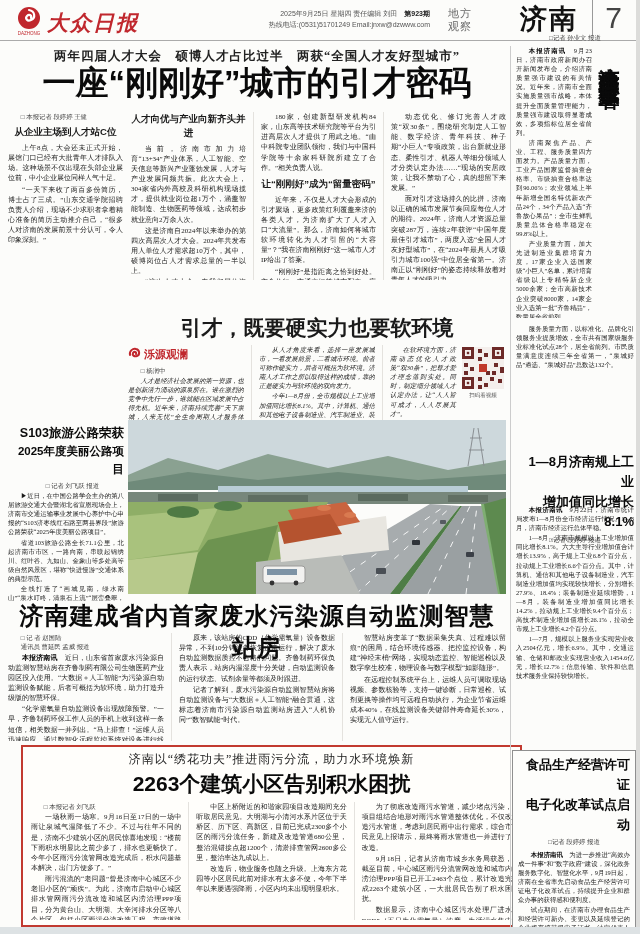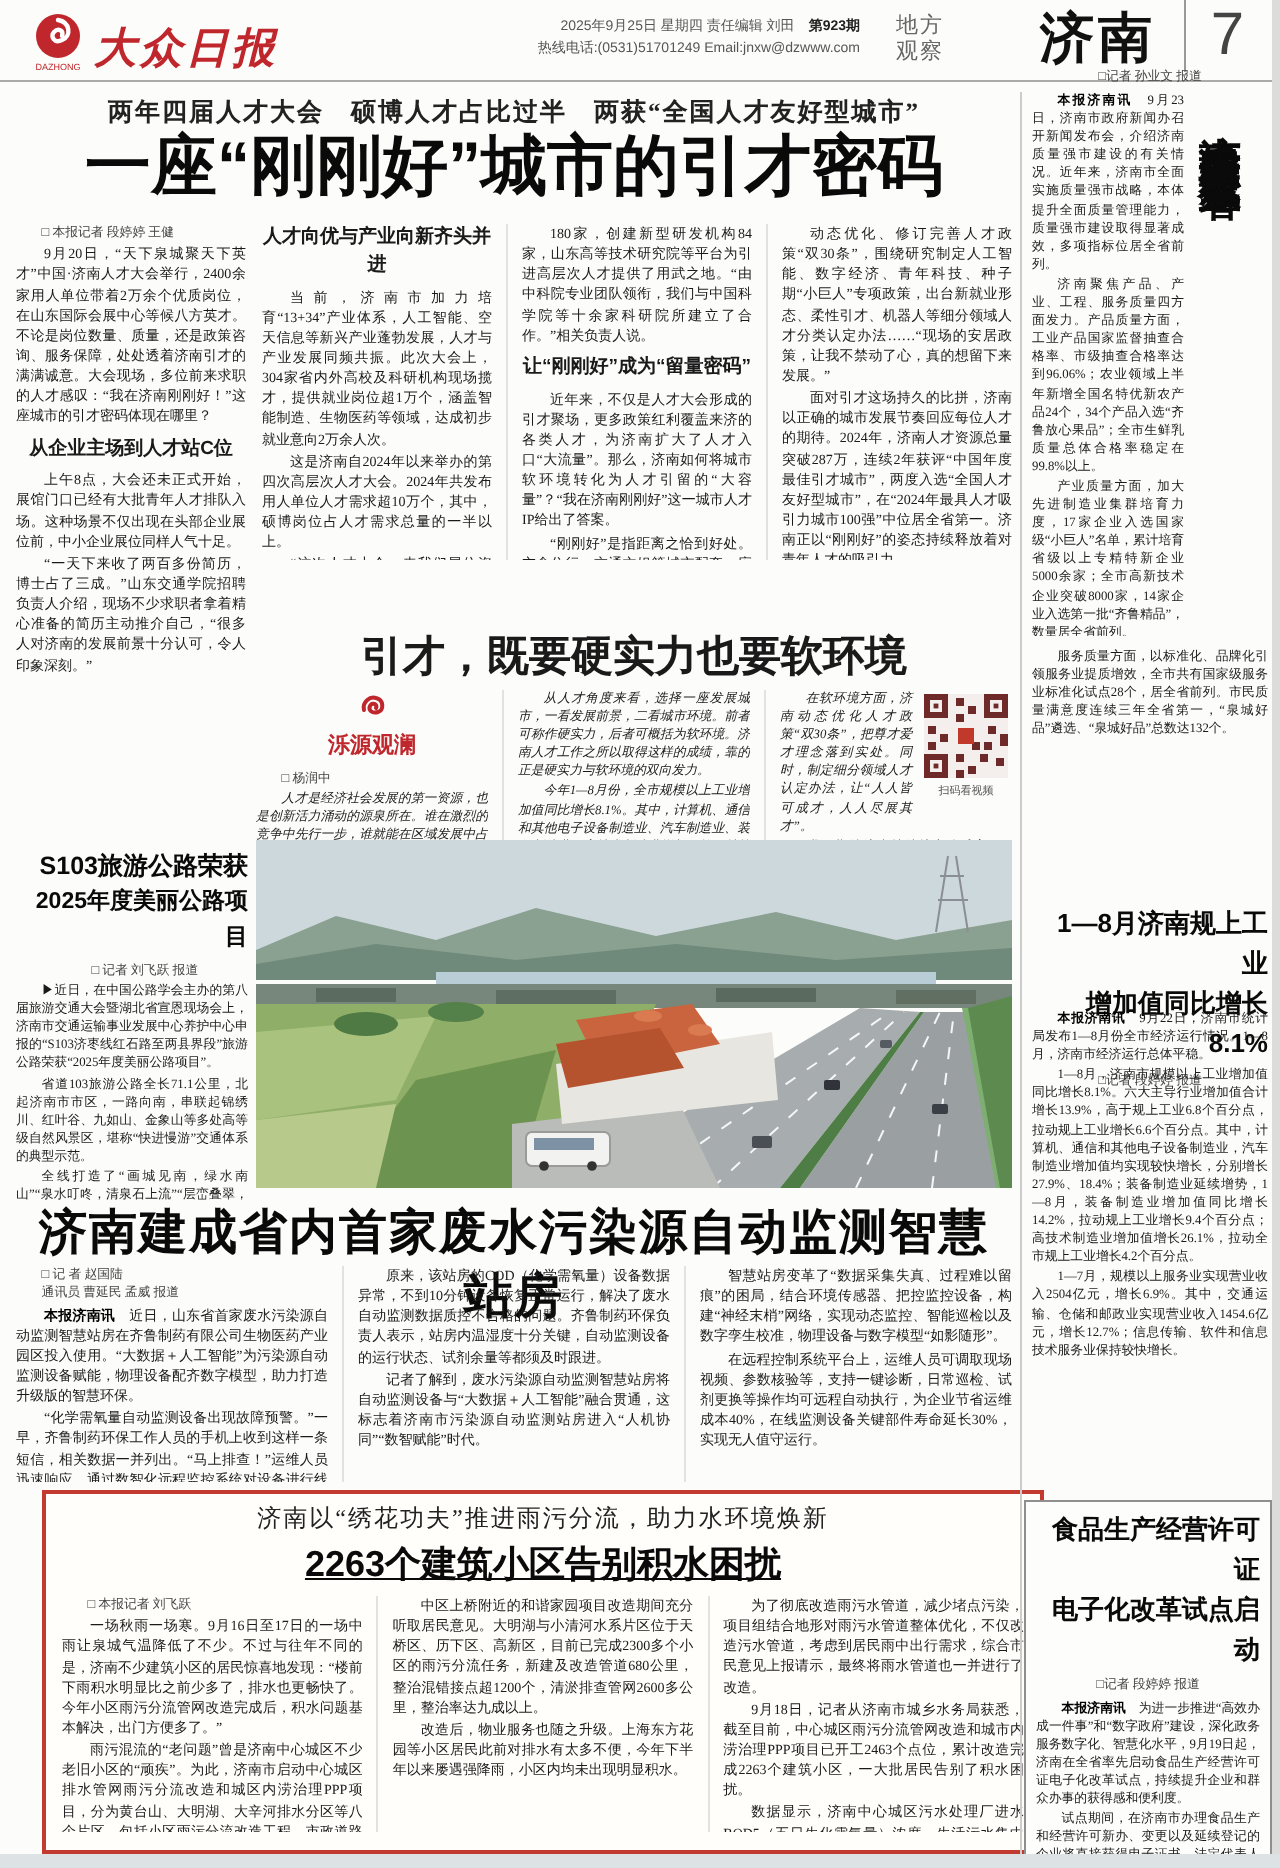--- a/index.html
+++ b/index.html
@@ -30,21 +30,21 @@
   .sub{font-size:9.5px;font-weight:bold;text-align:center;margin:4px 0;font-family:"Liberation Sans",sans-serif;text-indent:0;}
   .kicker{font-size:12.5px;text-align:center;letter-spacing:1px;color:#222;font-weight:bold;}
   .bighead{font-weight:900;text-align:center;font-family:"Liberation Sans",sans-serif;color:#0a0a0a;}
   .row{display:flex;}
   .col{flex:1;overflow:hidden;}
   .col + .col{border-left:1px solid #e4e2de;padding-left:7px;margin-left:7px;}
   .vrule{position:absolute;width:0;border-left:1px solid #ccc;}
   
   .comm-box{font-style:italic;}
   .comm-title{font-size:21px;font-weight:900;text-align:center;font-family:"Liberation Sans",sans-serif;font-style:normal;margin-top:31px;}
-  .comm-logo{display:flex;align-items:center;gap:3px;margin:2px 0 3px;font-style:normal;flex-direction:column;}
+  .comm-logo{display:flex;align-items:center;gap:3px;margin:2px 0 3px;font-style:normal;}
   .comm-logo-text{color:#c0272d;font-weight:900;font-size:11px;font-family:"Liberation Sans",sans-serif;}
   .qr-wrap{float:right;width:46px;margin:2px 0 2px 4px;text-align:center;font-style:normal;}
   .qr-cap{font-size:5.5px;color:#555;margin-top:1px;}
   
   .redbox{position:absolute;border:2px solid #c23a30;background:#fffefb;}
   .greybox{position:absolute;border:1px solid #8f8f8f;background:#fdfdfb;}
   .vertical-head{writing-mode:vertical-rl;text-orientation:upright;font-size:21px;font-weight:900;
                  font-family:"Liberation Sans",sans-serif;letter-spacing:2px;line-height:1.05;color:#0a0a0a;}
   .small-title{font-weight:900;text-align:right;font-family:"Liberation Sans",sans-serif;line-height:1.55;color:#0a0a0a;}
   .edge-r{position:absolute;right:0;top:0;width:4px;height:934px;background:#dcdcda;}
@@ -77,23 +77,20 @@
     <div class="city">济南</div>
     <div class="pageno">7</div>
   </div>
   <div class="hdr-rule"></div>
 
   <div class="abs kicker" style="left:8px;top:48px;width:498px;">两年四届人才大会　硕博人才占比过半　两获“全国人才友好型城市”</div>
   <div class="abs bighead" style="left:8px;top:62px;width:498px;font-size:33px;line-height:1.3;">一座“刚刚好”城市的引才密码</div>
 
   <div class="abs t7" style="left:8px;top:112px;width:115px;height:305px;">
     <p class="byline">□ 本报记者 段婷婷 王健</p>
-    <div>
-        <p>9月20日，“天下泉城聚天下英才”中国·济南人才大会举行，2400余家用人单位带着2万余个优质岗位，在山东国际会展中心等候八方英才。不论是岗位数量、质量，还是政策咨询、服务保障，处处透着济南引才的满满诚意。大会现场，多位前来求职的人才感叹：“我在济南刚刚好！”这座城市的引才密码体现在哪里？</p>
-      </div>
     <div class="sub">从企业主场到人才站C位</div>
     <div>
         <p>上午8点，大会还未正式开始，展馆门口已经有大批青年人才排队入场。这种场景不仅出现在头部企业展位前，中小企业展位同样人气十足。</p>
         <p>“一天下来收了两百多份简历，博士占了三成。”山东交通学院招聘负责人介绍，现场不少求职者拿着精心准备的简历主动推介自己，“很多人对济南的发展前景十分认可，令人印象深刻。”</p>
       </div>
   </div>
 
   <div class="abs row" style="left:131px;top:112px;width:375px;height:168px;">
     <div class="col t7">
       <div class="sub" style="margin-top:0;">人才向优与产业向新齐头并进</div>
@@ -252,42 +249,42 @@
           <line x1="341" y1="30" x2="356" y2="30"></line>
       </g>
     </svg>
   </div>
 
   <div class="abs bighead" style="left:8px;top:600px;width:498px;font-size:24px;letter-spacing:1px;">济南建成省内首家废水污染源自动监测智慧站房</div>
   <div class="abs row" style="left:8px;top:633px;width:498px;height:108px;">
     <div class="col t7">
       <p class="byline" style="margin-bottom:0;"><span>□ 记 者 赵国陆</span></p>
       <p class="byline"><span>通讯员 曹延民 孟威 报道</span></p>
-      <p class="lead"><b>本报济南讯　</b><span>近日，山东省首家废水污染源自动监测智慧站房在齐鲁制药有限公司生物医药产业园区投入使用。“大数据＋人工智能”为污染源自动监测设备赋能，物理设备配齐数字模型，助力打造升级版的智慧环保。</span></p>
+      <p class="lead"><b>本报济南讯　</b><span>近日，山东省首家废水污染源自动监测智慧站房在齐鲁制药有限公司生物医药产业园区投入使用。“大数据＋人工智能”为污染源自动监测设备赋能，后者可概括为软环境，助力打造升级版的智慧环保。</span></p>
       <div>
           <p>“化学需氧量自动监测设备出现故障预警。”一早，齐鲁制药环保工作人员的手机上收到这样一条短信，相关数据一并列出。“马上排查！”运维人员迅速响应，通过数智化远程监控系统对设备进行线上排查、核实确认。</p>
         </div>
     </div>
     <div class="col t7">
         <div>
           <p>原来，该站房的COD（化学需氧量）设备数据异常，不到10分钟设备恢复正常运行，解决了废水自动监测数据质控不合格的问题。齐鲁制药环保负责人表示，站房内温湿度十分关键，自动监测设备的运行状态、试剂余量等都须及时跟进。</p>
           <p>记者了解到，废水污染源自动监测智慧站房将自动监测设备与“大数据＋人工智能”融合贯通，这标志着济南市污染源自动监测站房进入“人机协同”“数智赋能”时代。</p>
         </div>
       </div>
     <div class="col t7">
         <div>
           <p>智慧站房变革了“数据采集失真、过程难以留痕”的困局，结合环境传感器、把控监控设备，构建“神经末梢”网络，实现动态监控、智能巡检以及数字孪生校准，物理设备与数字模型“如影随形”。</p>
           <p>在远程控制系统平台上，运维人员可调取现场视频、参数核验等，支持一键诊断，日常巡检、试剂更换等操作均可远程自动执行，为企业节省运维成本40%，在线监测设备关键部件寿命延长30%，实现无人值守运行。</p>
         </div>
       </div>
   </div>
 
   <div class="redbox" style="left:21px;top:745px;width:501px;height:182px;padding:4px 8px;box-sizing:border-box;">
     <div class="kicker" style="font-size:12px;font-weight:normal;">济南以“绣花功夫”推进雨污分流，助力水环境焕新</div>
-    <div class="bighead" style="font-size:18px;margin:2px 0 4px;text-decoration:underline;">2263个建筑小区告别积水困扰</div>
+    <div class="bighead" style="font-size:21px;margin:2px 0 4px;">2263个建筑小区告别积水困扰</div>
     <div class="row" style="height:118px;">
       <div class="col t7">
         <p class="byline">□ 本报记者 刘飞跃</p>
         <div>
             <p>一场秋雨一场寒。9月16日至17日的一场中雨让泉城气温降低了不少。不过与往年不同的是，济南不少建筑小区的居民惊喜地发现：“楼前下雨积水明显比之前少多了，排水也更畅快了。今年小区雨污分流管网改造完成后，积水问题基本解决，出门方便多了。”</p>
             <p>雨污混流的“老问题”曾是济南中心城区不少老旧小区的“顽疾”。为此，济南市启动中心城区排水管网雨污分流改造和城区内涝治理PPP项目，分为黄台山、大明湖、大辛河排水分区等八个片区，包括小区雨污分流改造工程、市政道路排水管线改造以及雨污混接点排查等内容。</p>
           </div>
       </div>
       <div class="col t7">
           <div>

